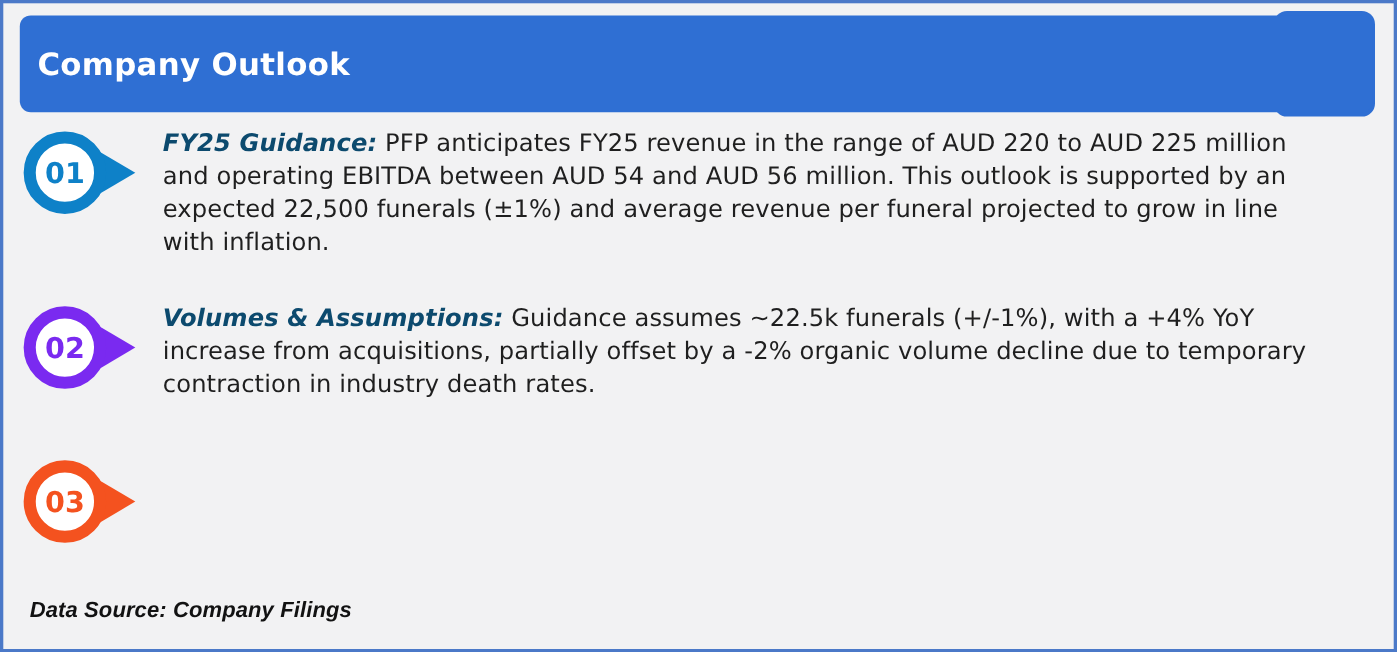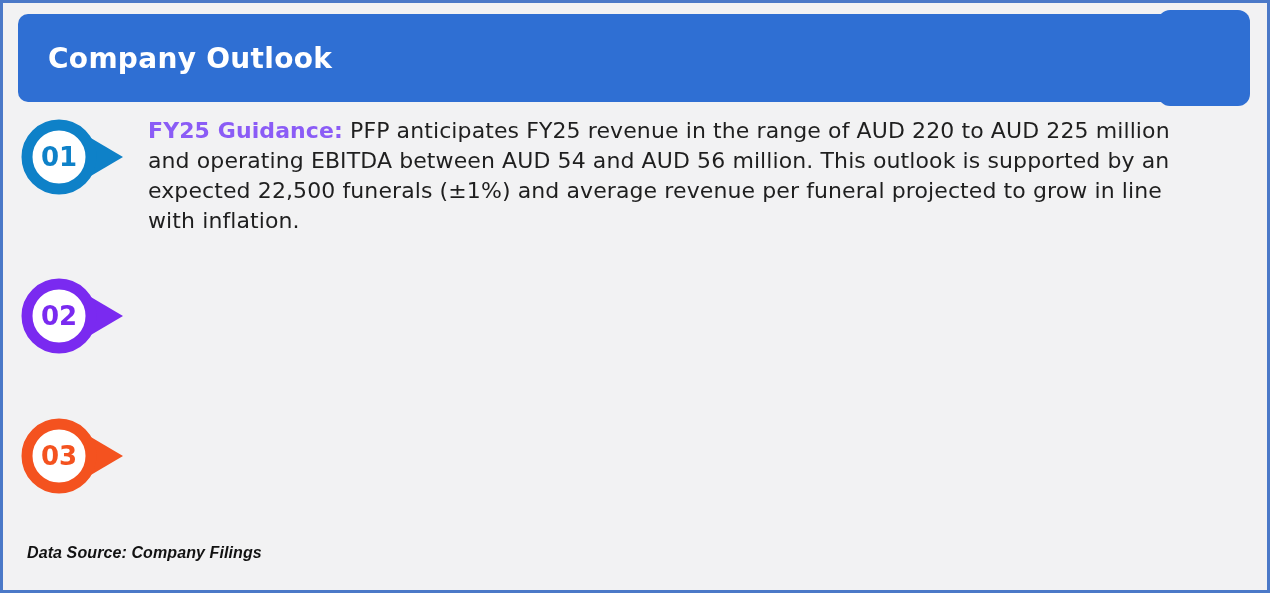--- a/index.html
+++ b/index.html
@@ -7,40 +7,40 @@
     position:relative;width:1270px;height:593px;overflow:hidden;
     background:#f2f2f3;border:3px solid #4b79c8;box-sizing:border-box;
     font-family:"DejaVu Sans",sans-serif;
   }
   .top-edge{position:absolute;top:-3px;left:-3px;right:-3px;height:1px;background:#49536a;z-index:6;}
 
   
   .header-back{position:absolute;left:1155px;top:7px;width:92px;height:96px;border-radius:12px;background:#2f6fd3;}
   .header-bar{
     position:absolute;left:15px;top:11px;width:1230px;height:88px;border-radius:10px;
-    background:#2f6fd3;display:flex;align-items:center;padding-left:30px;box-sizing:border-box;
+    background:#2f6fd3;display:flex;align-items:center;padding-left:16px;box-sizing:border-box;
   }
   .header-title{color:#ffffff;font-size:28px;font-weight:700;letter-spacing:.3px;}
 
   
   .row{position:absolute;left:17px;right:52px;}
   .row-1{top:113px;}
   .row-2{top:272px;}
   .row-3{top:412px;}
   .marker{position:absolute;left:0;top:2px;width:104px;height:78px;}
   .marker-num{font-family:"DejaVu Sans",sans-serif;font-size:26px;font-weight:700;}
   .item-text{
     margin:0 0 0 128px;font-size:22px;line-height:30px;color:#1f1f1f;letter-spacing:.1px;
   }
-  .item-text b{font-weight:700;color:#8b5cf6;}
+  .item-text b{font-weight:700;color:#0c4a6e;font-style:italic;}
 
   
   .footer{
     position:absolute;left:24px;top:541px;font-family:"Liberation Sans",sans-serif;
-    font-size:16px;font-weight:700;font-style:italic;color:#121212;letter-spacing:.1px;
+    font-size:20px;font-weight:700;font-style:italic;color:#121212;letter-spacing:.1px;
   }
 </style>
 </head>
 <body>
 
 <div class="canvas">
   <div class="top-edge"></div>
 
   <div class="header-back"></div>
   <div class="header-bar">
@@ -55,20 +55,21 @@
     </svg>
     <p class="item-text"><b>FY25 Guidance:</b><span> PFP anticipates FY25 revenue in the range of AUD 220 to AUD 225 million and operating EBITDA between AUD 54 and AUD 56 million. This outlook is supported by an expected 22,500 funerals (±1%) and average revenue per funeral projected to grow in line with inflation.</span></p>
   </div>
 
   <div class="row row-2">
     <svg class="marker" viewBox="0 0 104 78" aria-hidden="true">
       <path d="M64 16 L103 39 L64 62 Z" fill="#7a2af0"></path>
       <circle cx="39" cy="39" r="32" fill="#ffffff" stroke-width="11" stroke="#7a2af0"></circle>
       <text class="marker-num" x="39" y="48" text-anchor="middle" fill="#7a2af0">02</text>
     </svg>
+    <p class="item-text"><b>Volumes &amp; Assumptions:</b><span> Guidance assumes ~22.5k funerals (+/-1%), with a +4% YoY increase from acquisitions, partially offset by a -2% organic volume decline due to temporary contraction in industry death rates.</span></p>
   </div>
 
   <div class="row row-3">
     <svg class="marker" viewBox="0 0 104 78" aria-hidden="true">
       <path d="M64 16 L103 39 L64 62 Z" fill="#f4521f"></path>
       <circle cx="39" cy="39" r="32" fill="#ffffff" stroke-width="11" stroke="#f4521f"></circle>
       <text class="marker-num" x="39" y="48" text-anchor="middle" fill="#f4521f">03</text>
     </svg>
   </div>
 

